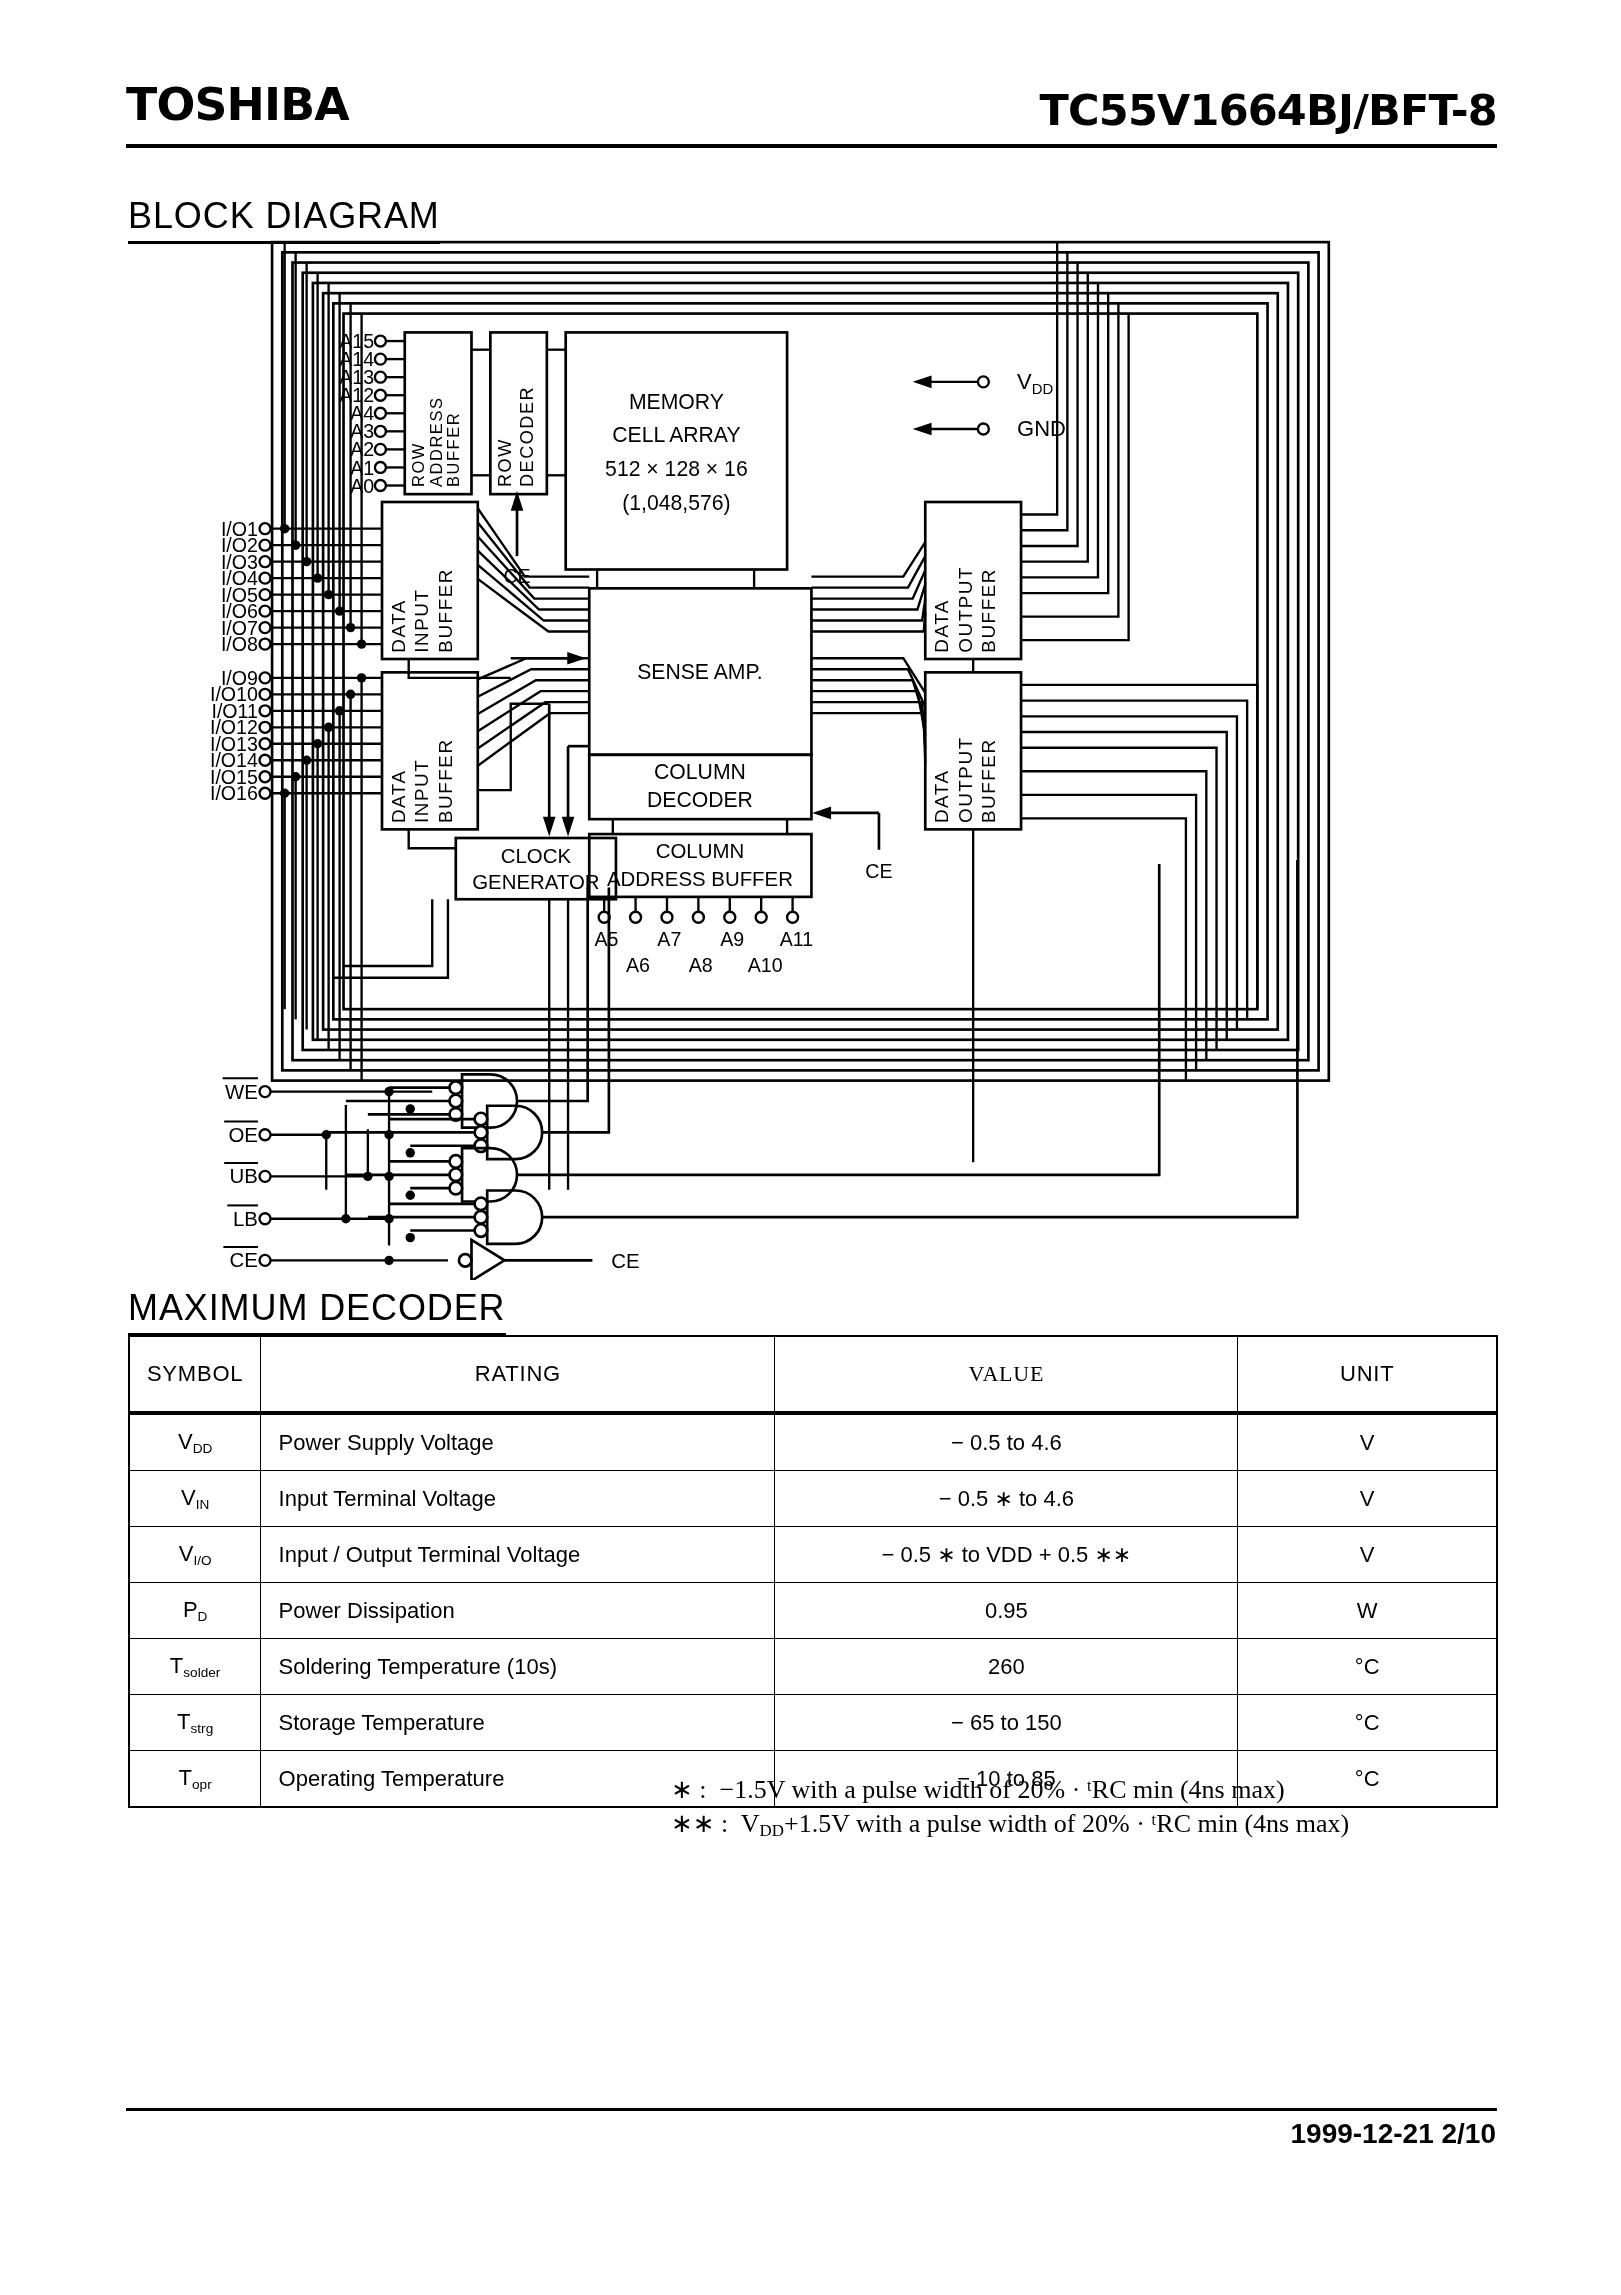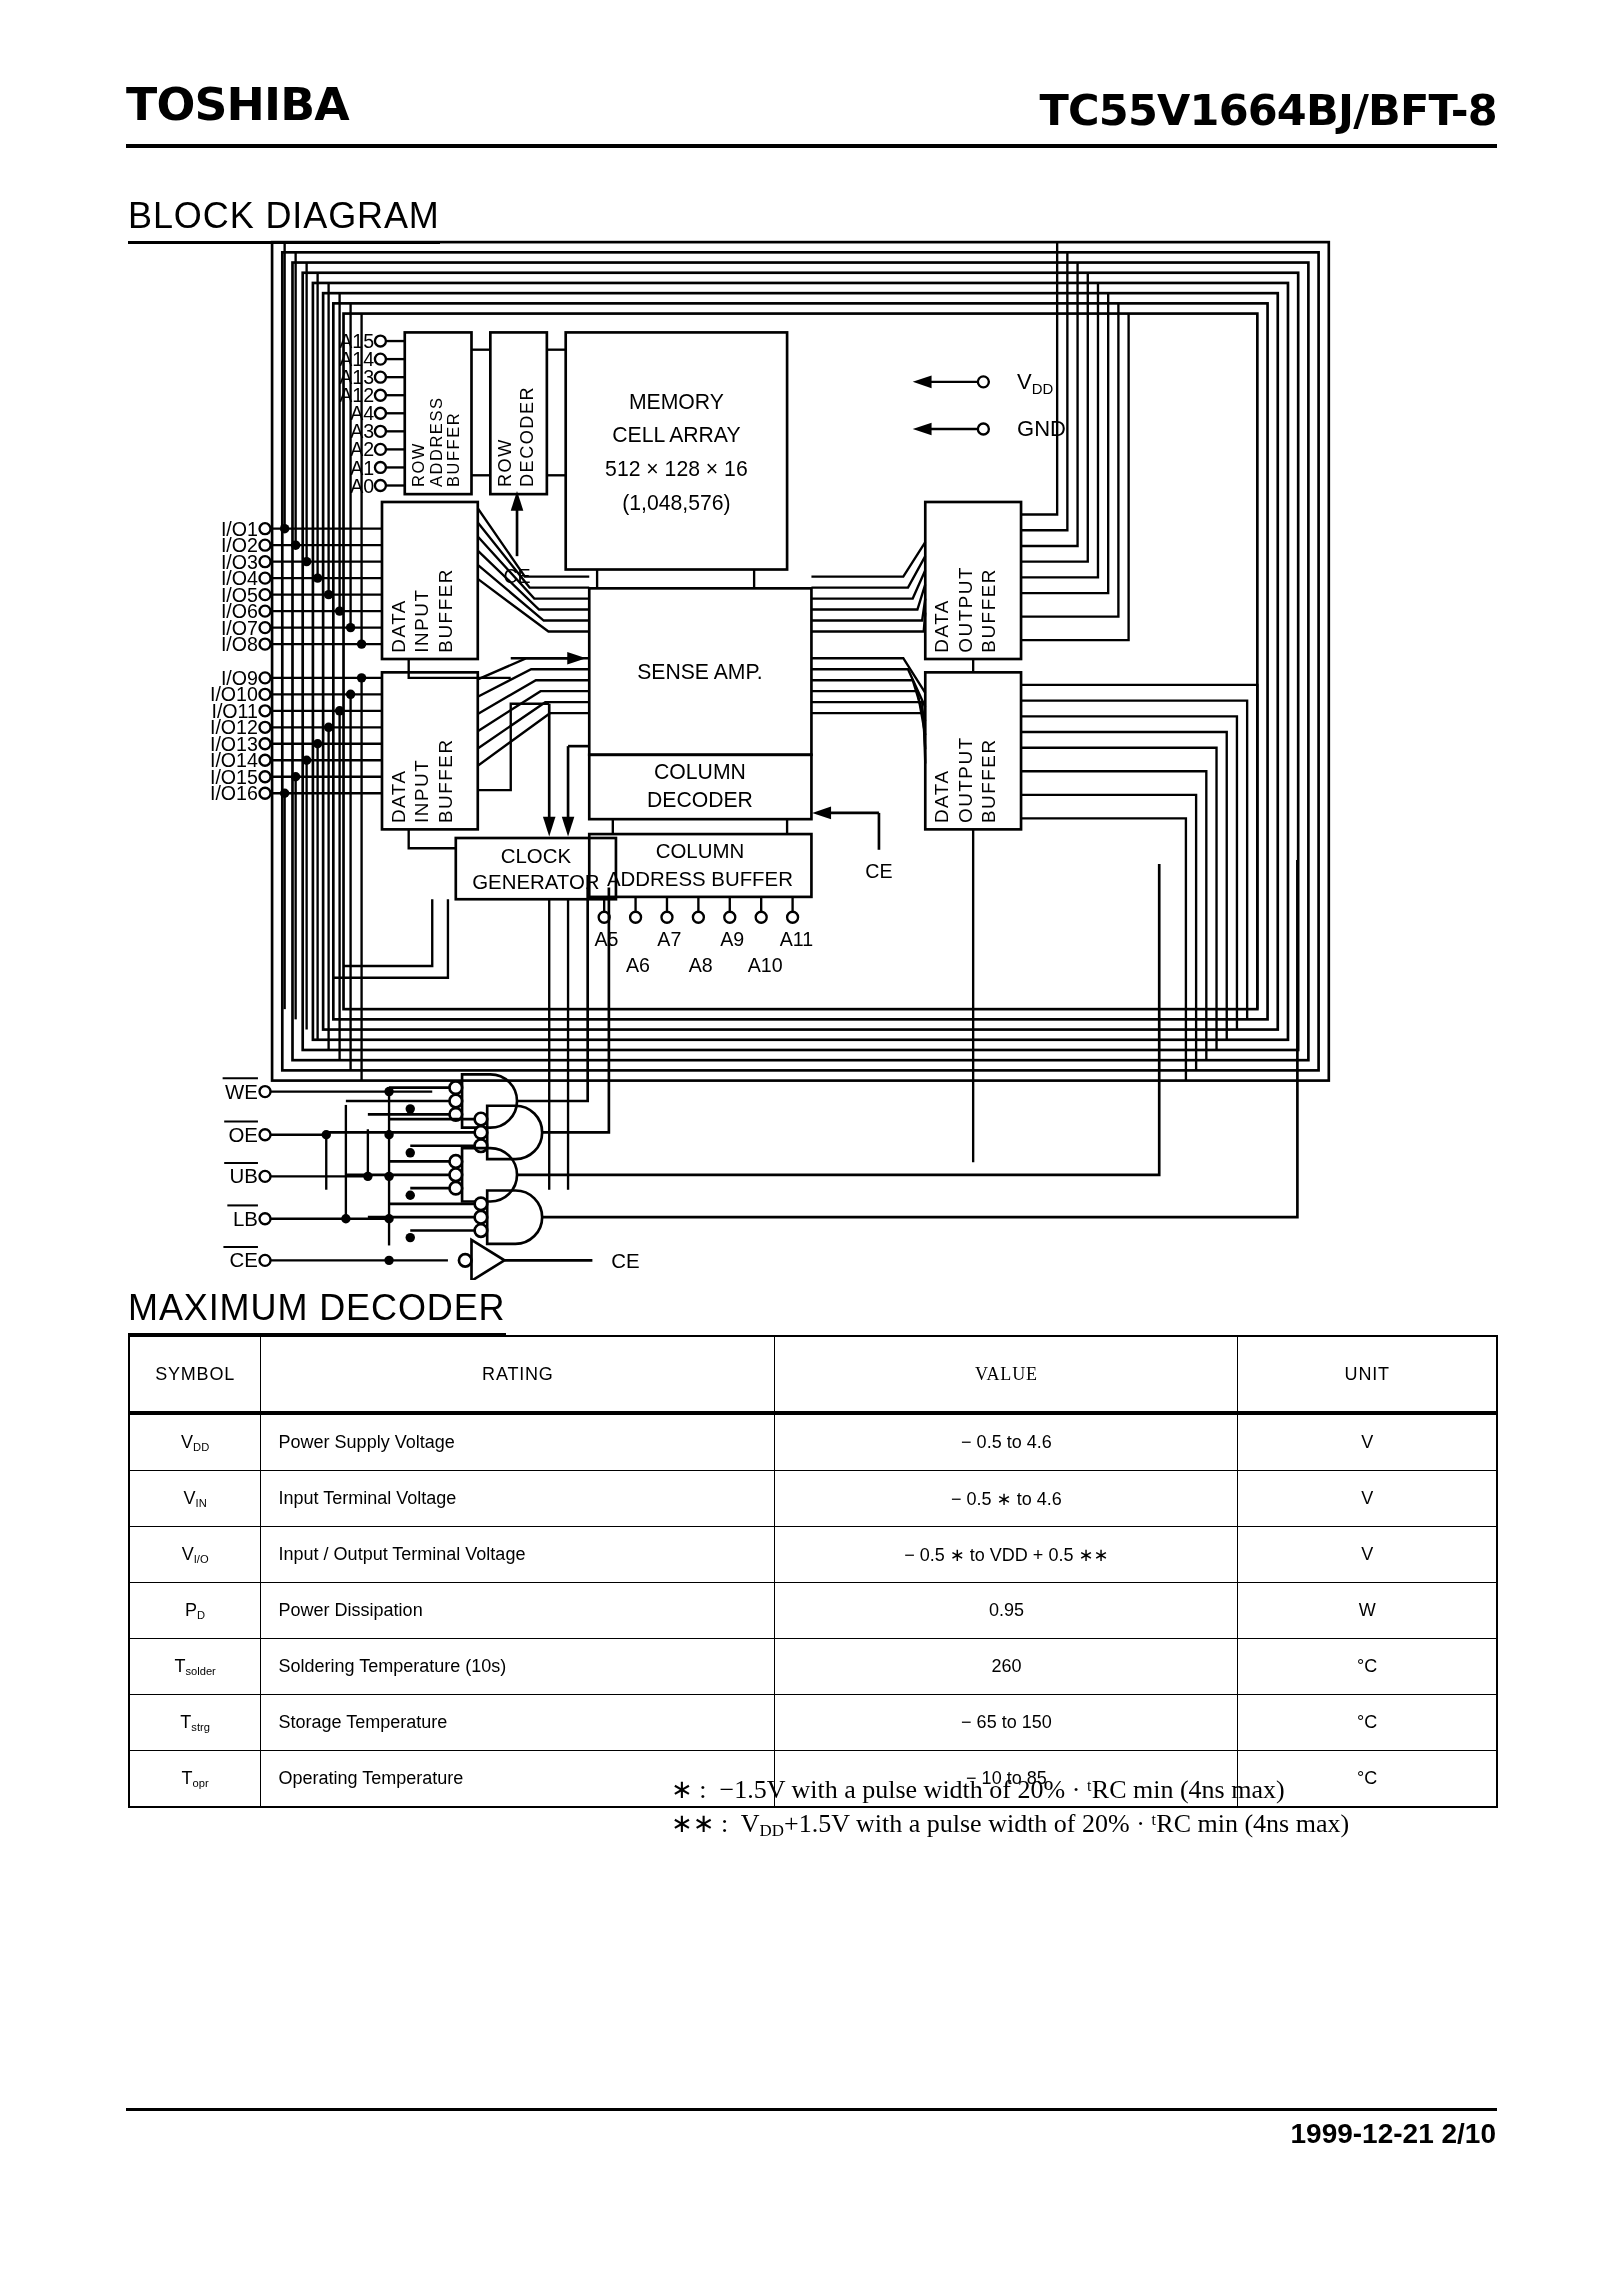--- a/index.html
+++ b/index.html
@@ -21,21 +21,21 @@
             padding-bottom:3.9px;border-bottom:3.1px solid #000;}
 
   
   #diagram{position:absolute;left:118px;top:228px;width:1390px;height:1052px;}
   #diagram svg{display:block;}
 
   
   #ratings{position:absolute;left:128px;top:1335px;width:1370px;
            border-collapse:collapse;}
   #ratings td,#ratings th{border:1.6px solid #000;font-weight:normal;
-           font-size:18px;text-align:center;}
+           font-size:22px;text-align:center;}
   #ratings thead th{border-bottom:4.7px solid #000;height:72px;letter-spacing:0.8px;}
   #ratings tbody td{height:53px;}
   #ratings tbody tr td:nth-child(2){text-align:left;padding-left:17.3px;}
   #ratings{border:2.4px solid #000;}
   .tbl-outer{border:3.1px solid #000;}
   .col-sym{width:128px;}
   .col-rat{width:510px;}
   .col-val{width:459px;font-family:Liberation Serif, serif;}
   .col-unit{width:255px;}
   sub{font-size:0.62em;vertical-align:-0.28em;}

